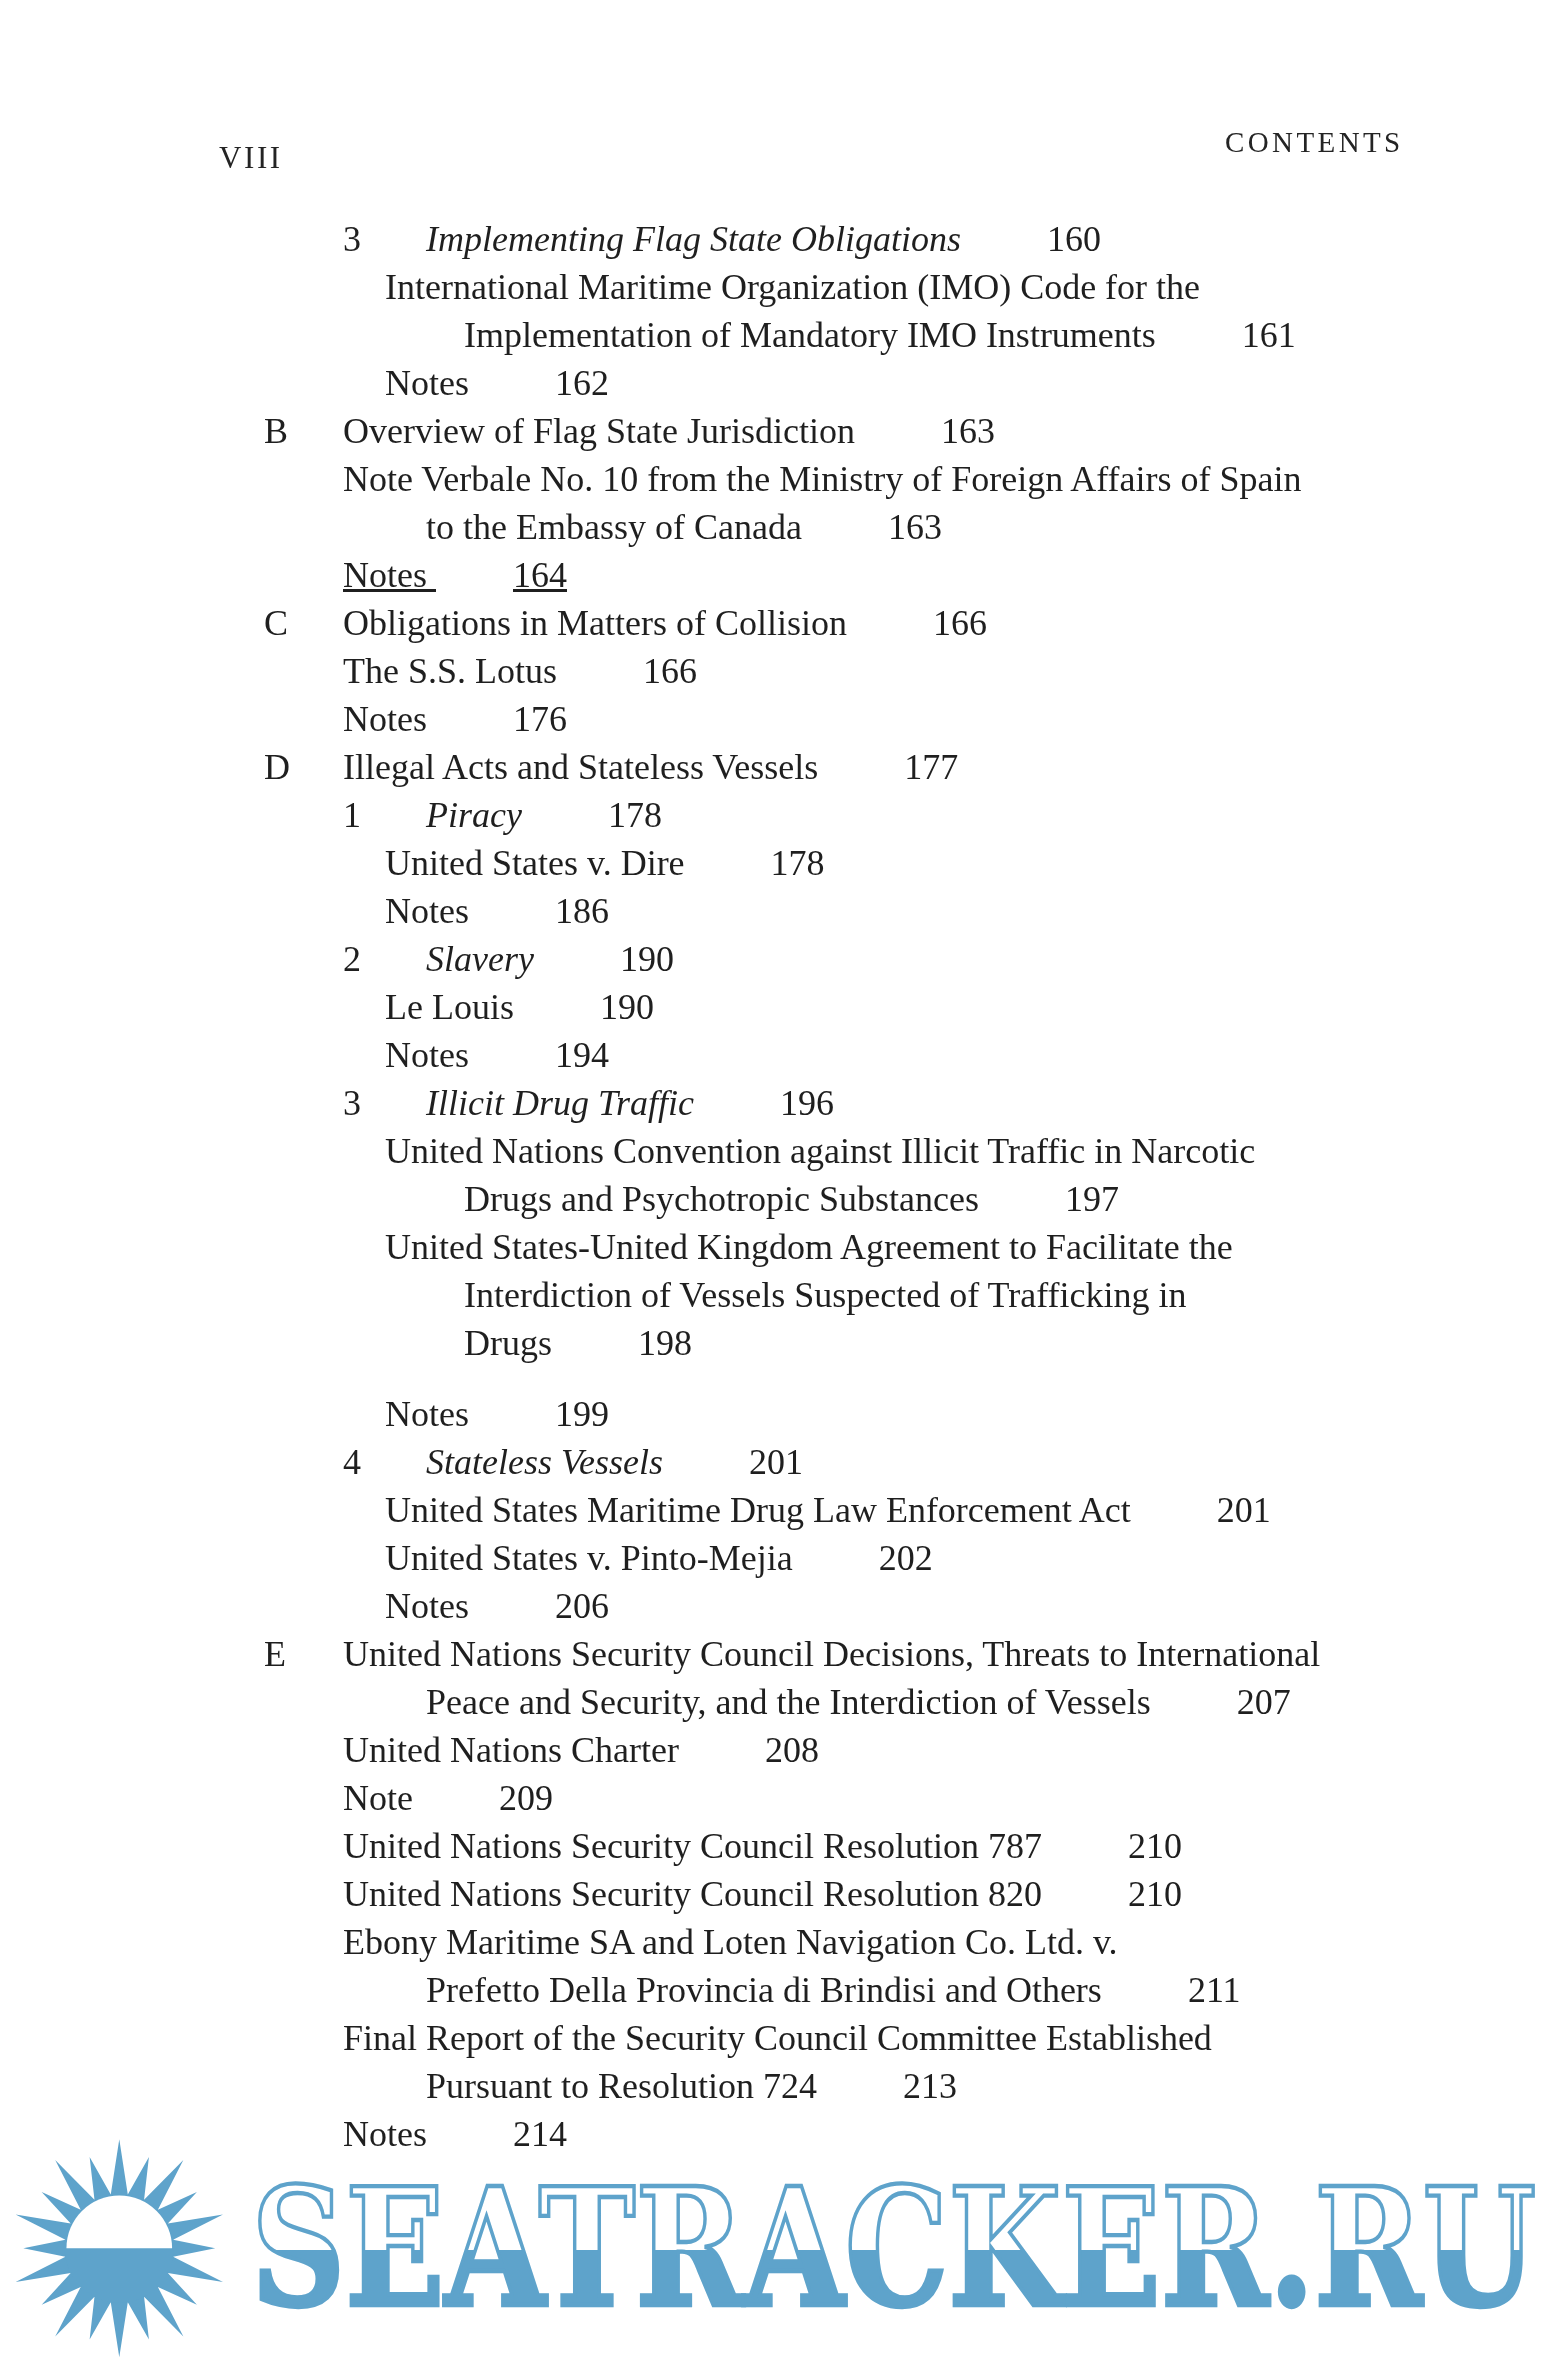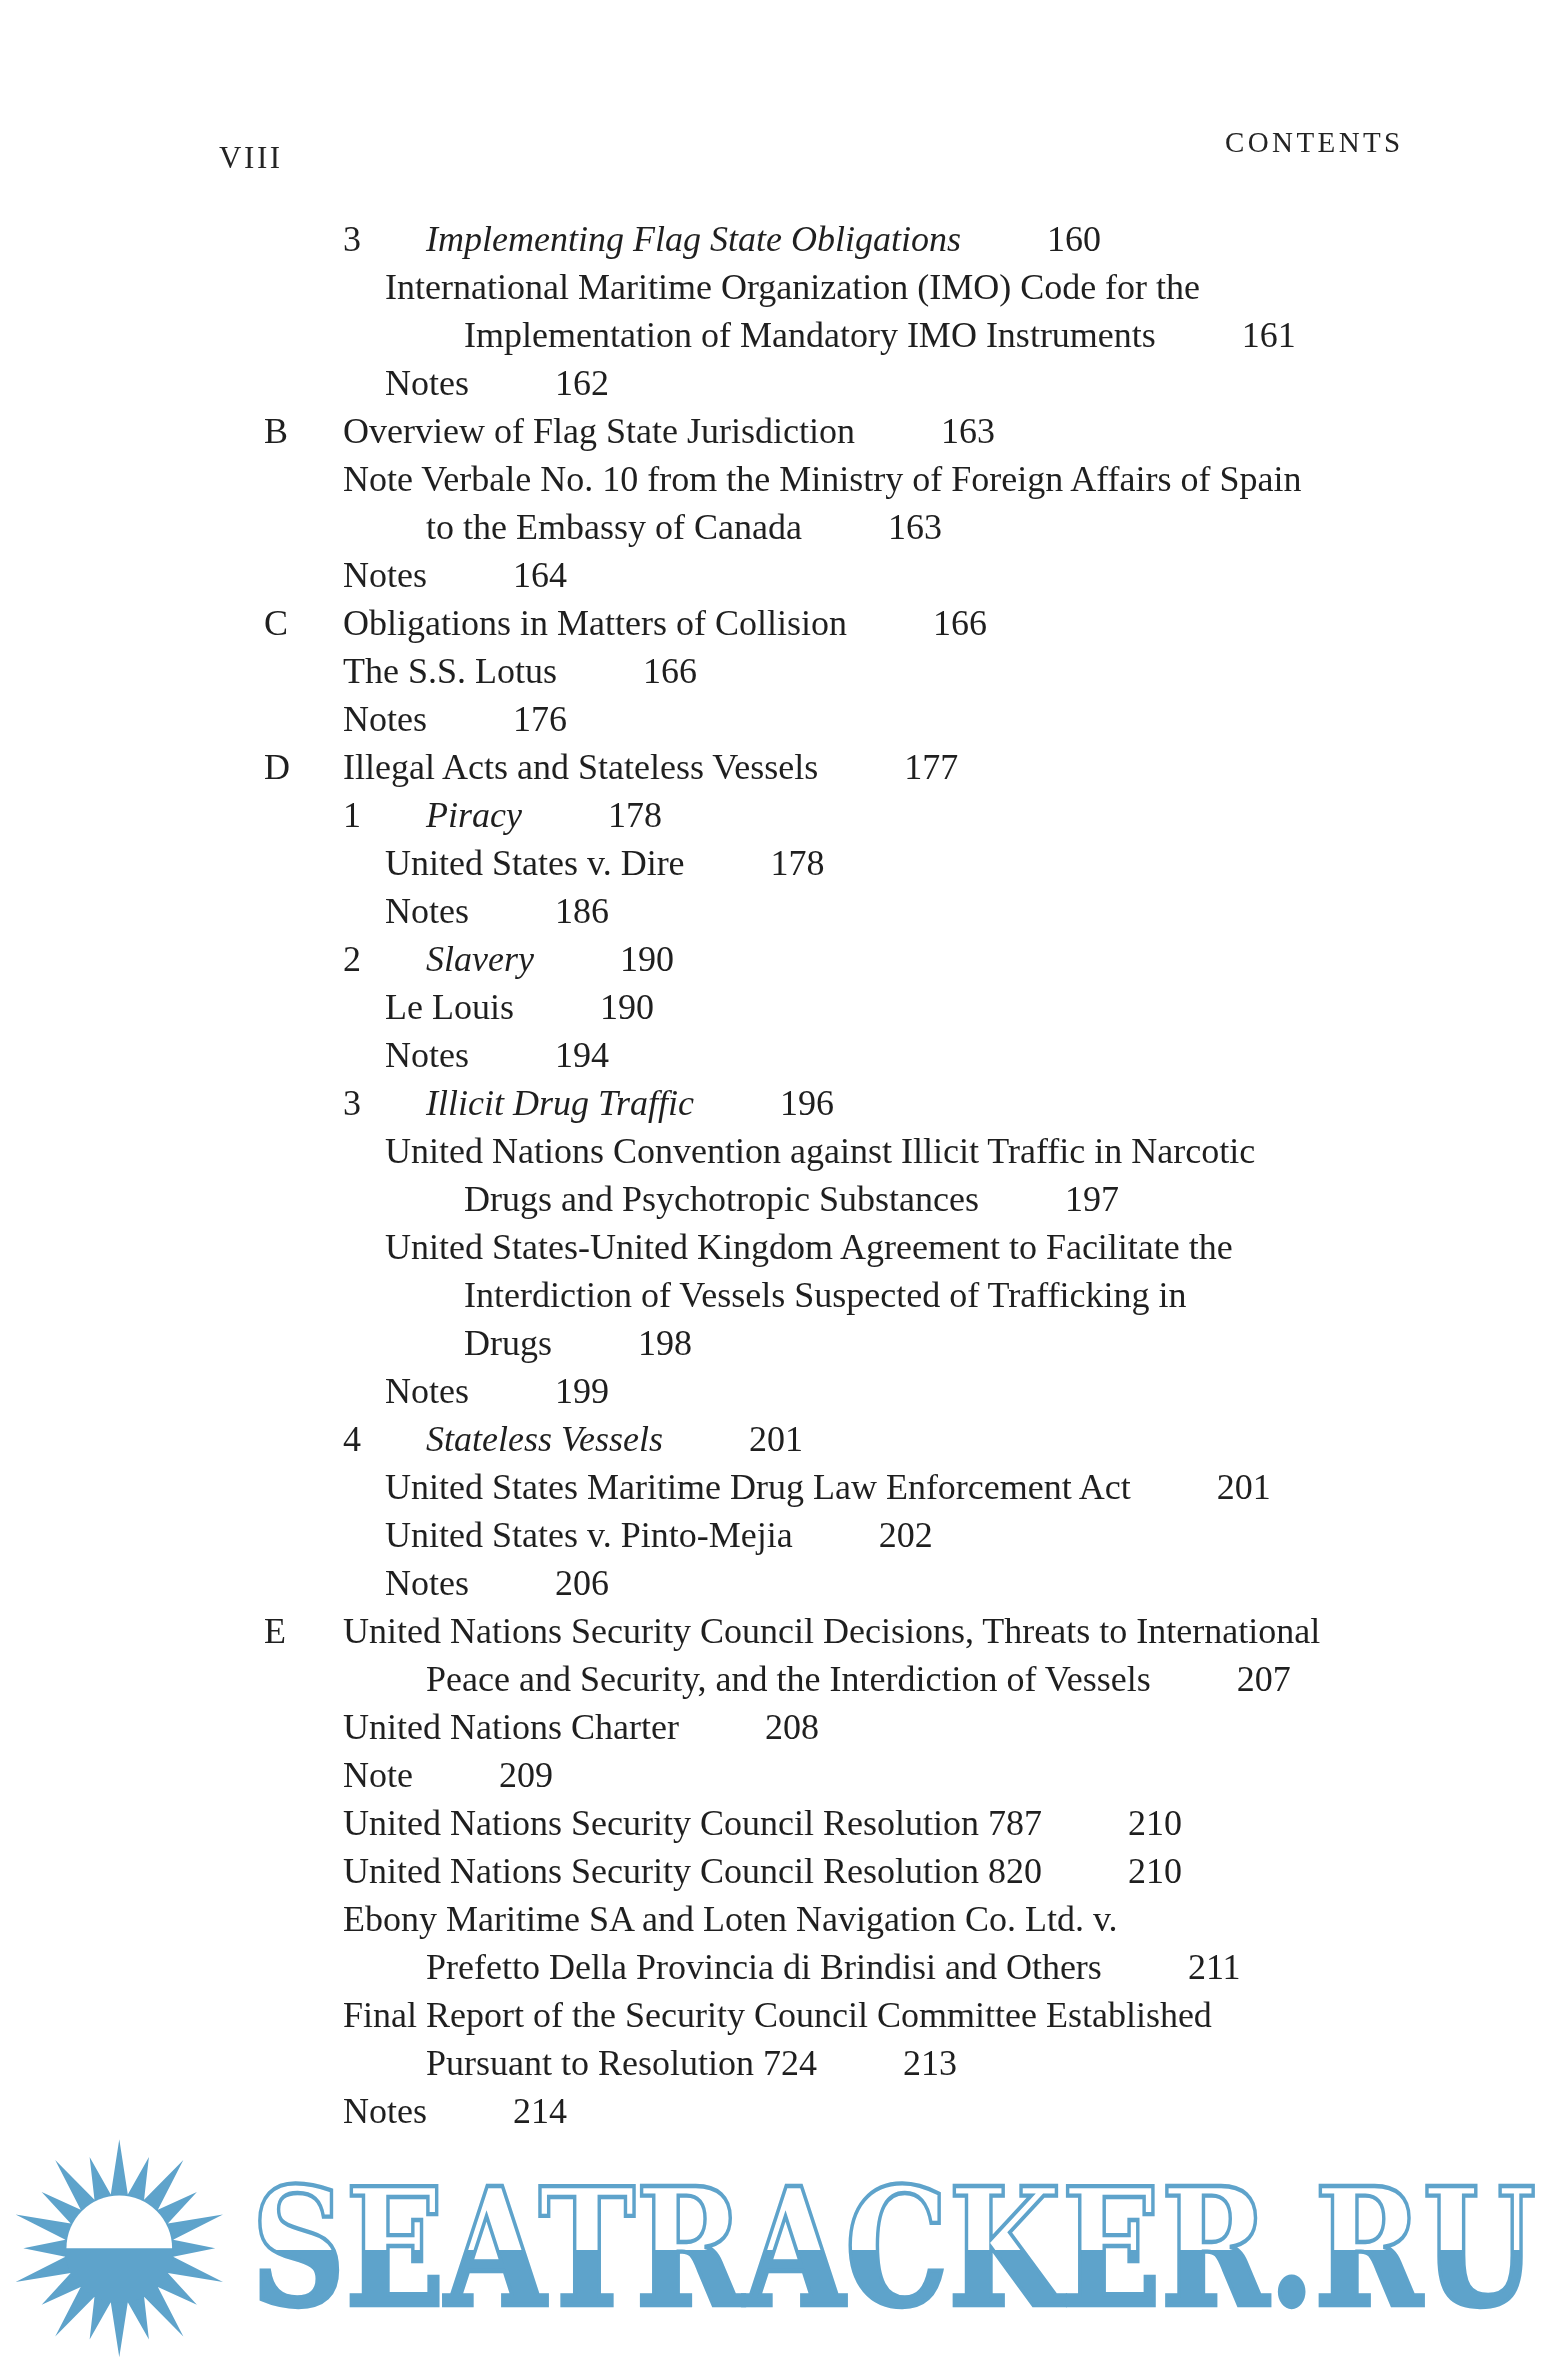--- a/index.html
+++ b/index.html
@@ -86,21 +86,21 @@
       <span class="toc-text">Note Verbale No. 10 from the Ministry of Foreign Affairs of Spain</span>
       
     </div>
 
     <div class="toc-line" style="padding-left: 426px;">
       
       <span class="toc-text">to the Embassy of Canada</span>
       <span class="toc-page">163</span>
     </div>
 
-    <div class="toc-line" style="padding-left: 343px;">
+    <div class="toc-line" style="padding-left: 343px; text-decoration: underline;">
       
       <span class="toc-text">Notes</span>
       <span class="toc-page">164</span>
     </div>
 
     <div class="toc-line" style="padding-left: 343px;">
       <span class="toc-label" style="left: 264px;">C</span>
       <span class="toc-text">Obligations in Matters of Collision</span>
       <span class="toc-page">166</span>
     </div>
@@ -188,21 +188,21 @@
       <span class="toc-text">Interdiction of Vessels Suspected of Trafficking in</span>
       
     </div>
 
     <div class="toc-line" style="padding-left: 464px;">
       
       <span class="toc-text">Drugs</span>
       <span class="toc-page">198</span>
     </div>
 
-    <div class="toc-line" style="padding-left: 385px;">
+    <div class="toc-line" style="padding-left: 385px; margin-top: 23px;">
       
       <span class="toc-text">Notes</span>
       <span class="toc-page">199</span>
     </div>
 
     <div class="toc-line" style="padding-left: 426px;">
       <span class="toc-label" style="left: 343px;">4</span>
       <span class="toc-text italic">Stateless Vessels</span>
       <span class="toc-page">201</span>
     </div>

